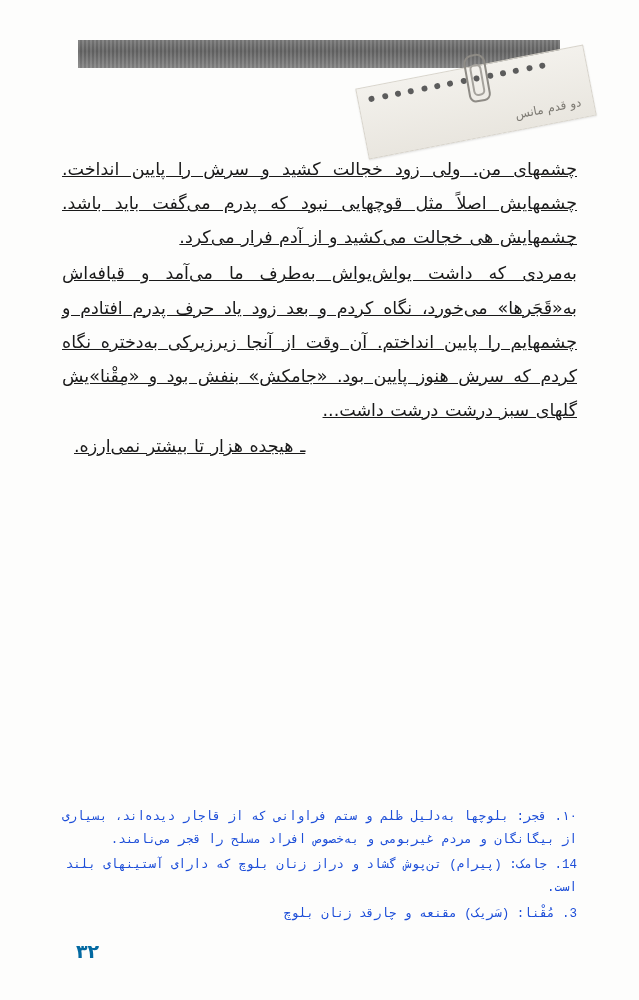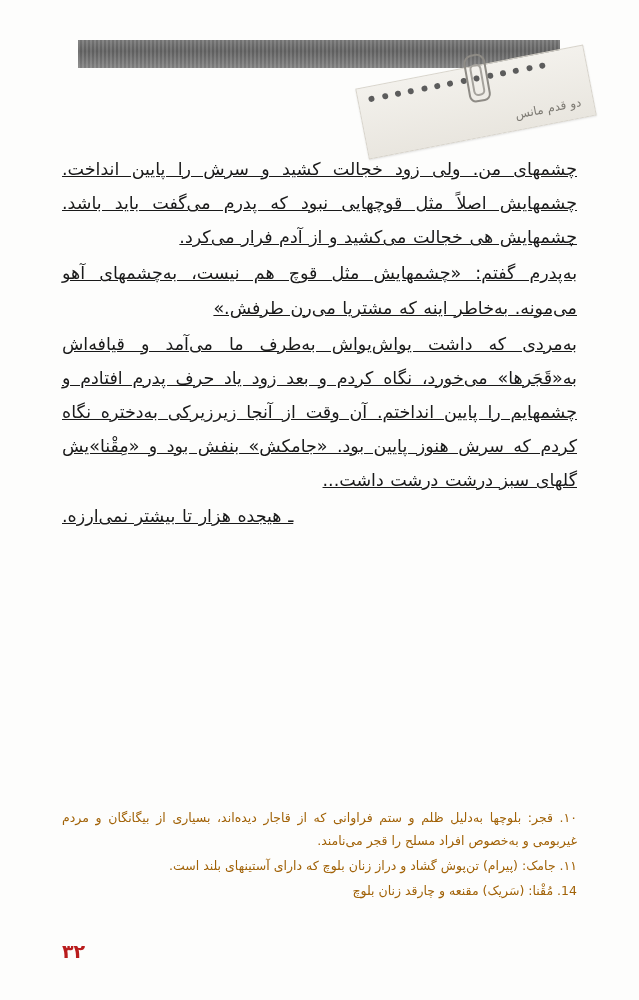--- a/index.html
+++ b/index.html
@@ -104,52 +104,53 @@
     text-align-last: right;
   }
   .para {
     font-size: 17.5px;
     line-height: 1.95;
     margin: 0 0 2px 0;
     letter-spacing: 0px;
     word-spacing: 1px;
     text-decoration: underline;
   }
-  .para.dash { text-align: right; text-align-last: left; }
+  .para.dash { text-align: right; text-align-last: left; margin-left: 12px; }
 
   
   .footnotes {
     position: absolute;
     right: 62px;
     left: 62px;
     top: 800px;
   }
   .fn-rule {
     width: 100%;
     height: 0px;
     border-top: 0px solid #cfcfcf;
     margin-bottom: 6px;
   }
   .fn-line {
     font-size: 12.5px;
     line-height: 1.85;
     margin: 0 0 2px 0;
     text-align: justify;
     text-align-last: right;
-    color: #a16207;
+    color: #1d4ed8;
+    font-family: Liberation Mono, monospace;
   }
   .fn-line.center { text-align: right; text-align-last: right; }
 
   .page-number {
     position: absolute;
-    left: 62px;
+    left: 76px;
     bottom: 38px;
     font-size: 19px;
     font-weight: bold;
-    color: #b91c1c;
+    color: #0369a1;
     letter-spacing: 1px;
   }
 </style>
 </head>
 <body>
 
 <div class="page">
 
   <div class="header-art">
     <div class="header-bar"></div>
@@ -170,26 +171,25 @@
           <i></i>
           <i></i>
       </div>
       <div class="strip-text">دو قدم مانس</div>
     </div>
     <div class="header-clip"></div>
   </div>
 
   <div class="content">
     <p class="para">چشمهای من. ولی زود خجالت کشید و سرش را پایین انداخت. چشمهایش اصلاً مثل قوچهایی نبود که پدرم می‌گفت باید باشد. چشمهایش هی خجالت می‌کشید و از آدم فرار می‌کرد.</p>
-    <p class="para">به‌پدرم گفتم: «چشمهایش مثل قوچ هم نیست، به‌چشمهای آهو می‌مونه. به‌خاطر اینه که مشتریا می‌رن طرفش.»</p>
     <p class="para">به‌مردی که داشت یواش‌یواش به‌طرف ما می‌آمد و قیافه‌اش به«قَجَرها» می‌خورد، نگاه کردم و بعد زود یاد حرف پدرم افتادم و چشمهایم را پایین انداختم. آن وقت از آنجا زیرزیرکی به‌دختره نگاه کردم که سرش هنوز پایین بود. «جامکش» بنفش بود و «مِقْنا»یش گلهای سبز درشت درشت داشت...</p>
     <p class="para dash">ـ هیجده هزار تا بیشتر نمی‌ارزه.</p>
   </div>
 
   <div class="footnotes">
     <div class="fn-rule"></div>
     <p class="fn-line">۱۰. قجر: بلوچها به‌دلیل ظلم و ستم فراوانی که از قاجار دیده‌اند، بسیاری از بیگانگان و مردم غیربومی و به‌خصوص افراد مسلح را قجر می‌نامند.</p>
-    <p class="fn-line center">۱۱. جامک: (پیرام) تن‌پوش گشاد و دراز زنان بلوچ که دارای آستینهای بلند است.</p>
-    <p class="fn-line center">14. مُقْنا: (سَریک) مقنعه و چارقد زنان بلوچ</p>
+    <p class="fn-line center">14. جامک: (پیرام) تن‌پوش گشاد و دراز زنان بلوچ که دارای آستینهای بلند است.</p>
+    <p class="fn-line center">3. مُقْنا: (سَریک) مقنعه و چارقد زنان بلوچ</p>
   </div>
 
   <div class="page-number">۳۲</div>
 </div>
 
 </body></html>

